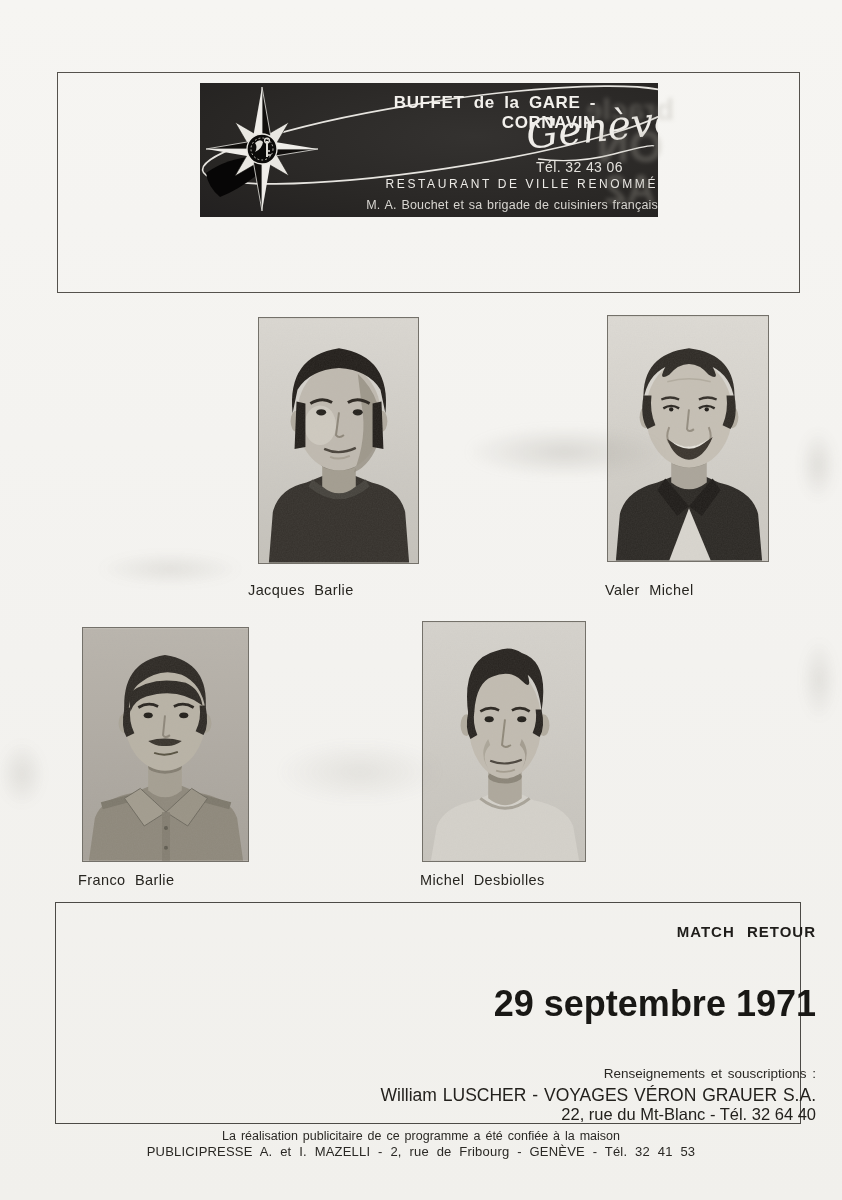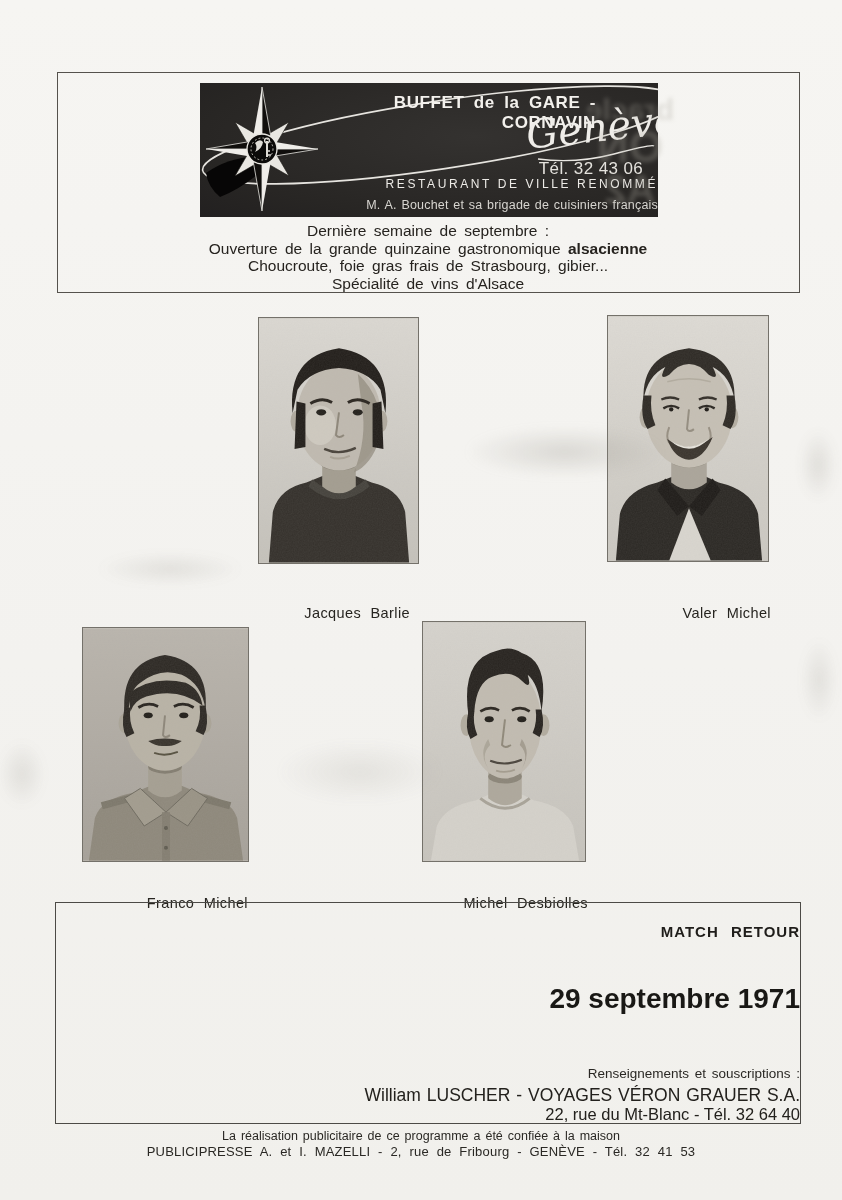--- a/index.html
+++ b/index.html
@@ -15,54 +15,54 @@
                  overflow:hidden;}
   #buffet-banner svg{display:block;}
   .bt{position:absolute;text-align:right;}
   #banner-title{left:96px;top:10px;width:300px;font-size:17px;font-weight:bold;
                 letter-spacing:.6px;word-spacing:4px;color:#f3f1ed;}
   #banner-direction{left:80px;top:38px;width:300px;font-size:14px;color:#d9d7d2;
                 letter-spacing:.4px;word-spacing:2px;}
   #geneve-signature{right:2px;top:22px;width:130px;font-family:"DejaVu Serif",serif;
                 font-style:italic;font-size:40px;color:#efede9;transform:rotate(-6deg);
                 text-align:center;}
-  #banner-phone{right:12px;top:76px;width:110px;font-size:17px;color:#e4e2dd;
-                letter-spacing:.4px;text-align:center;}
+  #banner-phone{right:12px;top:76px;width:110px;font-size:14px;color:#e4e2dd;
+                letter-spacing:.4px;text-align:left;}
   #banner-subtitle{left:152px;top:94px;width:306px;font-size:12px;letter-spacing:2.6px;
                 color:#edebe7;}
   #banner-brigade{left:152px;top:115px;width:306px;font-size:12.5px;letter-spacing:.2px;
                 word-spacing:1px;color:#d7d5d0;}
 
   
   #promo{left:58px;top:222px;width:740px;text-align:center;font-size:15.5px;
          line-height:17.6px;word-spacing:3px;color:#26231f;}
   #promo b{font-weight:bold;}
 
   
   .photo{border:1px solid #74716a;box-sizing:border-box;background:#ccc9c2;}
   .photo svg{display:block;width:100%;height:100%;}
   #photo-barlie{left:258px;top:317px;width:161px;height:247px;}
   #photo-nemeth{left:607px;top:315px;width:162px;height:247px;}
   #photo-marchi{left:82px;top:627px;width:167px;height:235px;}
   #photo-desbiolles{left:422px;top:621px;width:164px;height:241px;}
 
   .player-name{font-size:14.5px;letter-spacing:.4px;word-spacing:5px;color:#272520;
-               text-align:right;margin-top:23px;}
+               text-align:left;}
   #name-barlie{left:248px;top:582px;width:162px;}
   #name-nemeth{left:605px;top:582px;width:166px;}
   #name-marchi{left:78px;top:872px;width:170px;}
   #name-desbiolles{left:420px;top:872px;width:168px;}
 
   
   #match-box{left:55px;top:902px;width:744px;height:220px;border:1px solid #4c4a46;}
-  #match-box .bt{left:0;width:100%;}
+  #match-box .bt{left:16px;width:100%;}
   #match-kicker{top:20px;font-size:15px;font-weight:bold;letter-spacing:1px;
                 word-spacing:7px;color:#1f1d1a;}
   #match-title{top:42px;font-size:29px;font-weight:bold;color:#191815;}
-  #match-date{top:80px;font-size:28px;font-weight:bold;color:#191815;}
+  #match-date{top:80px;font-size:36px;font-weight:bold;color:#191815;}
   #match-offer{top:131px;font-size:16.5px;font-weight:bold;word-spacing:5px;color:#201e1b;}
   #match-info{top:163px;font-size:13.5px;word-spacing:2px;color:#2a2824;}
   #match-agency{top:182px;font-size:17.5px;color:#23211d;word-spacing:1px;}
   #match-address{top:202px;font-size:16.5px;color:#23211d;}
 
   
   .footer-line{left:0;width:842px;text-align:center;color:#2a2824;}
   #footer-line1{top:1129px;font-size:12.5px;word-spacing:1.5px;}
   #footer-line2{top:1144px;font-size:13px;word-spacing:4px;letter-spacing:.2px;}
 
@@ -147,26 +147,20 @@
       <div id="banner-brigade" class="bt">M. A. Bouchet et sa brigade de cuisiniers français</div>
     </div>
 
     <div id="ghost-topright" class="ghost-text" style="left:510px;top:22px">
       <div class="g1">bracle</div>
       <div class="g2">ON</div>
       <div class="g3">A2</div>
     </div>
   </div>
 
-  <div id="promo" class="abs">
-    <div>Dernière semaine de septembre :</div>
-    <div><span>Ouverture de la grande quinzaine gastronomique </span><b>alsacienne</b></div>
-    <div>Choucroute, foie gras frais de Strasbourg, gibier...</div>
-    <div>Spécialité de vins d'Alsace</div>
-  </div>
 
   <div id="photo-barlie" class="abs photo">
     <svg viewBox="0 0 161 247">
       <rect width="161" height="247" fill="url(#phbg1)"></rect>
       <path d="M10 247 L14 196 Q20 172 48 166 L68 158 H94 L114 166 Q142 172 148 196 L152 247 Z" fill="#34302b"></path>
       <path d="M54 163 Q81 186 108 163 L112 170 Q81 196 50 170 Z" fill="#45423c"></path>
       <path d="M64 134 H98 V170 Q81 184 64 170 Z" fill="#a39d90"></path>
       <ellipse cx="81" cy="146" rx="19" ry="8" fill="#7e786c"></ellipse>
       <ellipse cx="38" cy="104" rx="6" ry="11" fill="#b0aa9e"></ellipse>
       <ellipse cx="124" cy="104" rx="6" ry="11" fill="#b0aa9e"></ellipse>
@@ -243,21 +237,21 @@
       <path d="M56 80 Q66 74 76 79" stroke="#26221d" stroke-width="2.8" fill="none"></path>
       <path d="M92 79 Q102 74 112 80" stroke="#26221d" stroke-width="2.8" fill="none"></path>
       <ellipse cx="66" cy="88" rx="4.6" ry="3" fill="#201d18"></ellipse>
       <ellipse cx="102" cy="88" rx="4.6" ry="3" fill="#201d18"></ellipse>
       <path d="M83 88 L81 108 Q83 112 88 108" stroke="#8d8679" stroke-width="2" fill="none"></path>
       <path d="M66 114 Q83 109 100 114 Q92 120 83 119 Q74 120 66 114 Z" fill="#37322b"></path>
       <path d="M72 126 Q83 130 96 125" stroke="#55503f" stroke-width="2" fill="none"></path>
       <rect width="167" height="235" filter="url(#grain)" opacity="0.25"></rect>
     </svg>
   </div>
-  <div id="name-marchi" class="abs player-name">Franco Michel</div>
+  <div id="name-marchi" class="abs player-name">Franco Barlie</div>
 
   <div id="photo-desbiolles" class="abs photo">
     <svg viewBox="0 0 164 241">
       <rect width="164" height="241" fill="url(#phbg4)"></rect>
       <path d="M8 241 L14 206 Q22 186 54 180 L76 170 H92 L112 180 Q144 186 152 206 L158 241 Z" fill="#d5d2cb"></path>
       <path d="M58 178 Q83 198 108 178" stroke="#a8a398" stroke-width="3" fill="none"></path>
       <path d="M66 144 H100 V178 Q83 192 66 178 Z" fill="#aea89c"></path>
       <ellipse cx="83" cy="156" rx="17" ry="7" fill="#8b8578"></ellipse>
       <ellipse cx="44" cy="104" rx="6" ry="11" fill="#b2ac9f"></ellipse>
       <ellipse cx="122" cy="104" rx="6" ry="11" fill="#b2ac9f"></ellipse>

